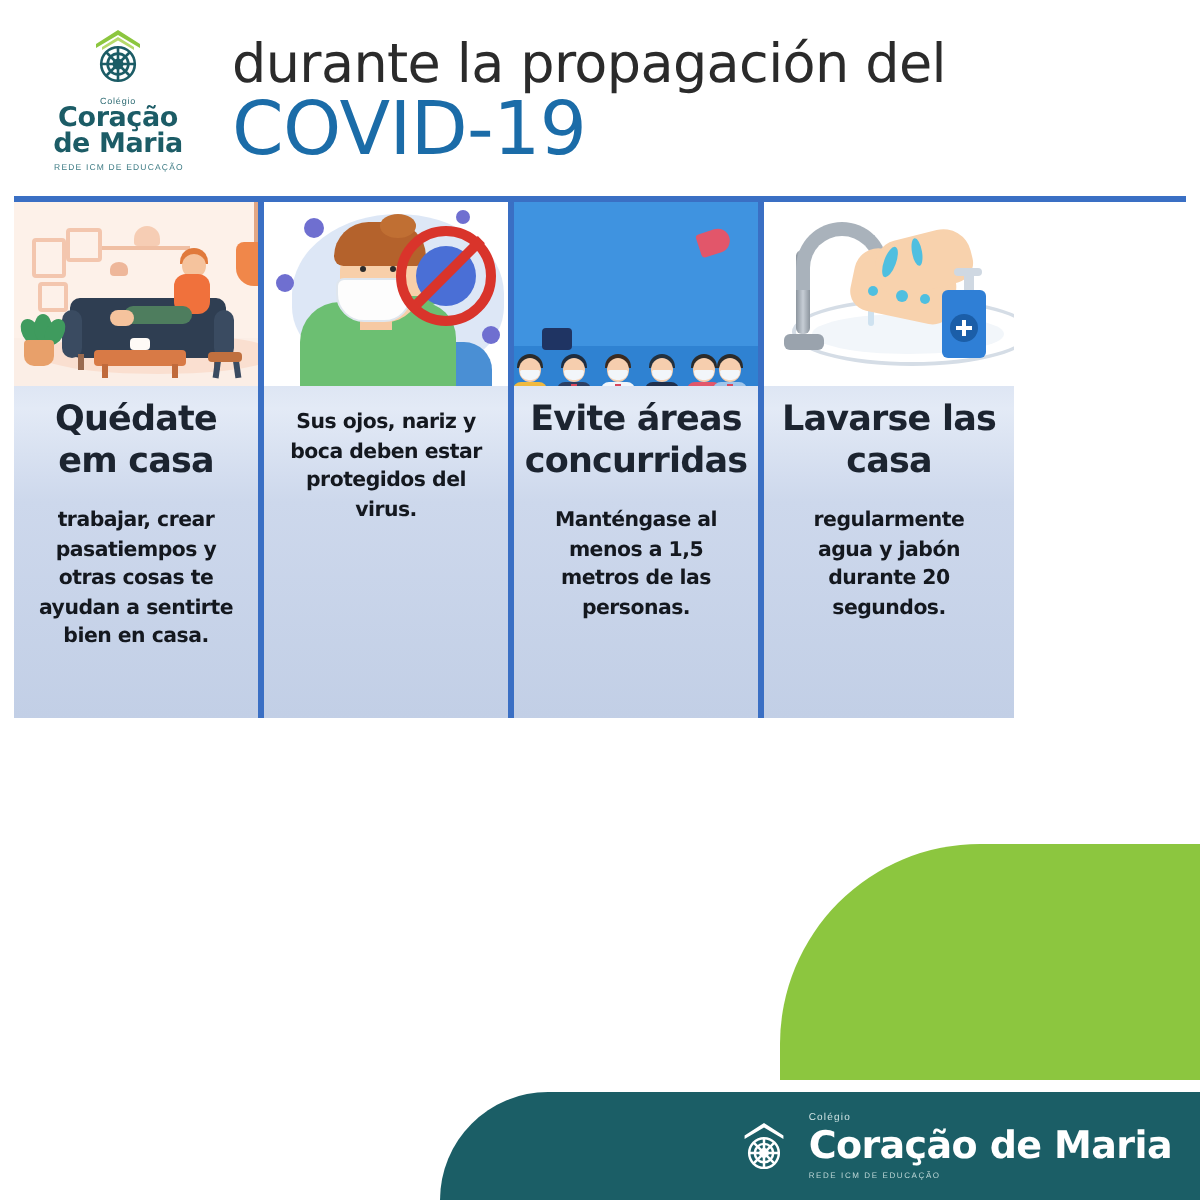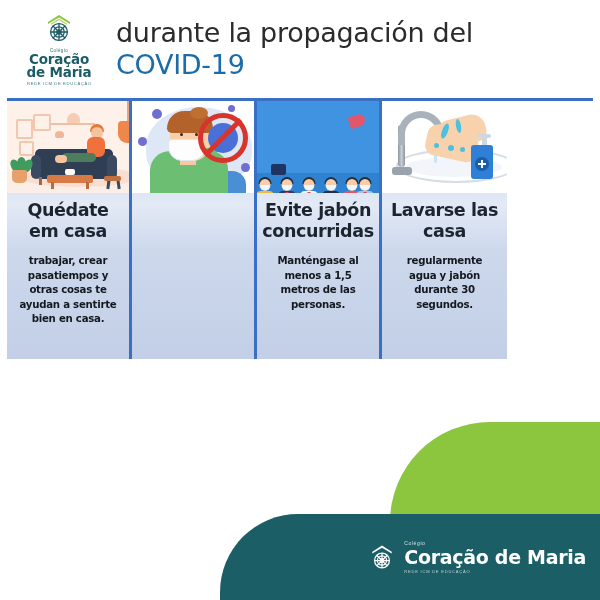--- a/index.html
+++ b/index.html
@@ -67,21 +67,21 @@
   .title-line1 {
     font-family: "DejaVu Sans", sans-serif;
     font-size: 27px;
     line-height: 33px;
     color: #2b2b2b;
     font-weight: normal;
     letter-spacing: -.3px;
   }
   .title-line2 {
     font-family: "DejaVu Sans", sans-serif;
-    font-size: 27px;
+    font-size: 37px;
     line-height: 31px;
     color: #1b6ca8;
     font-weight: normal;
     letter-spacing: -.3px;
   }
 
   
   .cards {
     position: absolute;
     left: 7px; top: 98px;
@@ -238,21 +238,21 @@
   .footer-green {
     position: absolute;
     right: 0; bottom: 60px;
     width: 210px; height: 118px;
     background: #8cc63f;
     border-radius: 100px 0 0 0;
   }
   .footer-teal {
     position: absolute;
     right: 0; bottom: 0;
-    width: 380px; height: 86px;
+    width: 380px; height: 54px;
     background: #1b5e66;
     border-radius: 78px 0 0 0;
     display: flex;
     align-items: center;
     justify-content: flex-end;
     padding-right: 14px;
     box-sizing: border-box;
   }
   .footer-logo {
     display: flex;
@@ -358,20 +358,21 @@
         <div class="hair-tuft"></div>
       <div class="eye e1"></div>
         <div class="eye e2"></div>
       <div class="mask"></div>
       <div class="arm"></div>
         <div class="hand"></div>
       <div class="virus-big"></div>
       <div class="noban"></div>
         <div class="noban-bar"></div>
     </div>
+    <div class="card-body">Sus ojos, nariz y boca deben estar protegidos del virus.</div>
   </div>
 
   <div class="card">
     <div class="card-img ill3">
       <div class="floor"></div>
       <div class="person" style="left:8px;">
         <div class="p-hair" style="background:#2b2b2b;"></div>
           <div class="p-head"></div>
           <div class="p-mask"></div>
         <div class="p-torso" style="background:#f0b93f;"></div>
@@ -405,21 +406,21 @@
       </div>
       <div class="person" style="right:14px;">
         <div class="p-hair" style="background:#2b2b2b;"></div>
           <div class="p-head"></div>
           <div class="p-mask"></div>
         <div class="p-torso" style="background:#9fc5ea;"></div>
           <div class="tie"></div>
       </div>
       <div class="mega"></div>
     </div>
-    <div class="card-title">Evite jabón concurridas</div>
+    <div class="card-title">Evite áreas concurridas</div>
     <div class="card-body">Manténgase al menos a 1,5 metros de las personas.</div>
   </div>
 
   <div class="card">
     <div class="card-img ill4">
       <div class="sink"></div>
         <div class="sink-in"></div>
       <div class="faucet-base"></div>
         <div class="faucet-col"></div>
         <div class="faucet-arc"></div>
@@ -432,21 +433,21 @@
       <div class="suds s4"></div>
         <div class="suds s5"></div>
       <div class="pump-top"></div>
         <div class="pump"></div>
       <div class="bottle"></div>
         <div class="bottle-lbl"></div>
       <div class="bottle-cross-v"></div>
         <div class="bottle-cross-h"></div>
     </div>
     <div class="card-title">Lavarse las casa</div>
-    <div class="card-body">regularmente agua y jabón durante 30 segundos.</div>
+    <div class="card-body">regularmente agua y jabón durante 20 segundos.</div>
   </div>
 
 </div>
 
 <div class="footer-green"></div>
 
 <div class="footer-teal">
   <div class="footer-logo">
     <span class="rosette-w">
       <svg width="30" height="30" viewBox="0 0 34 34">

